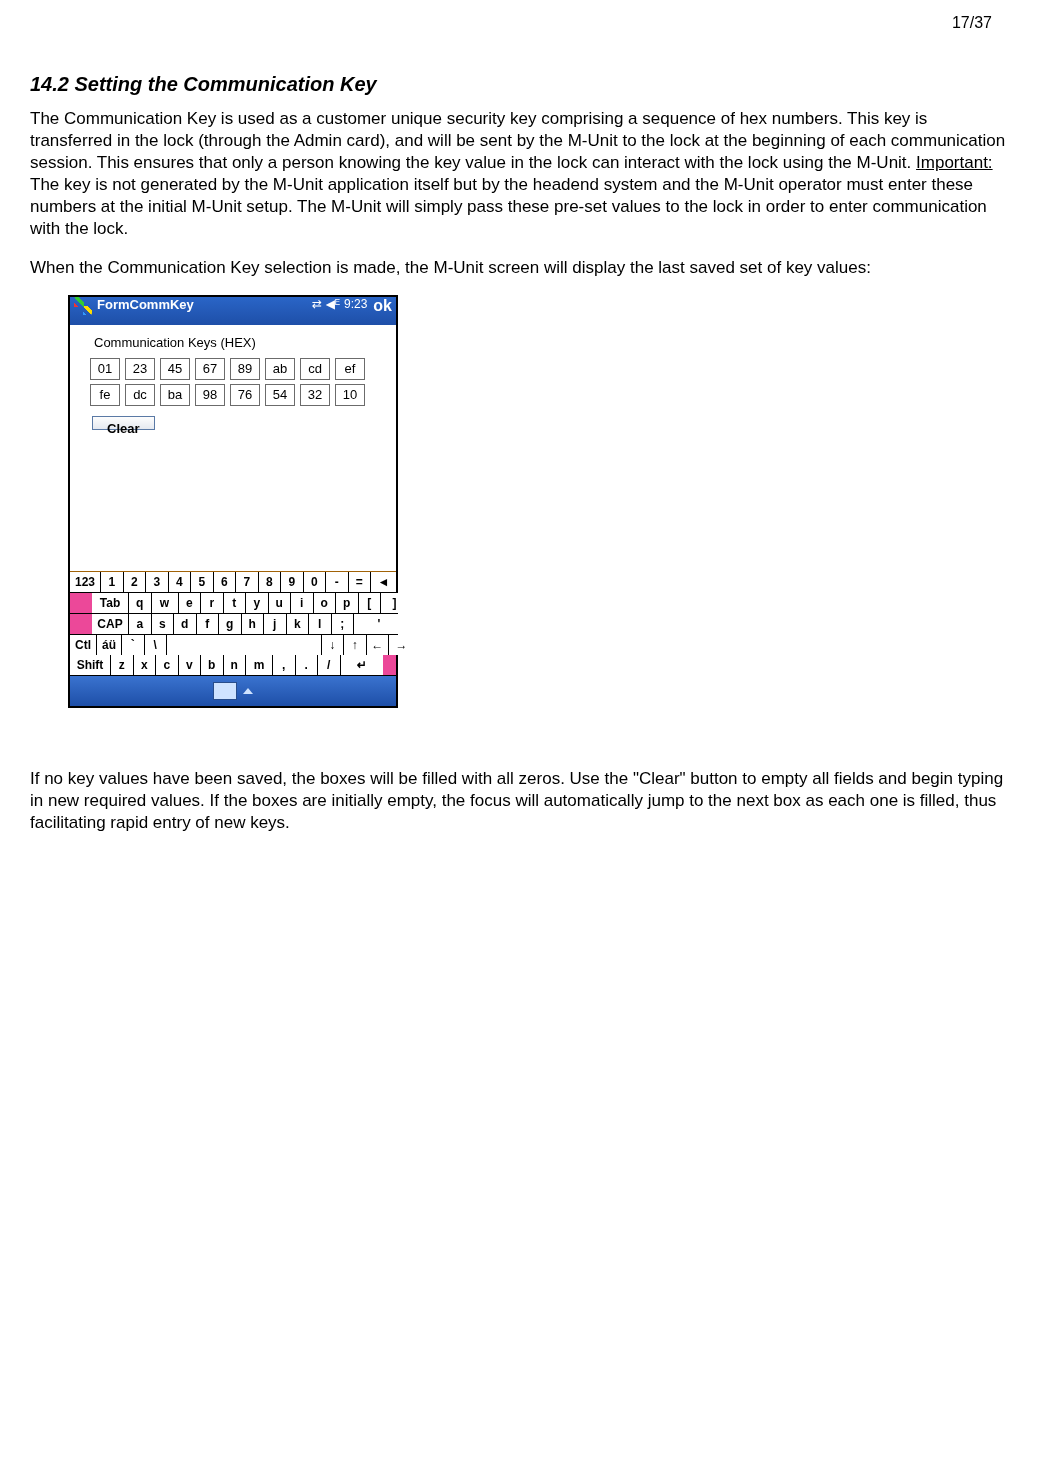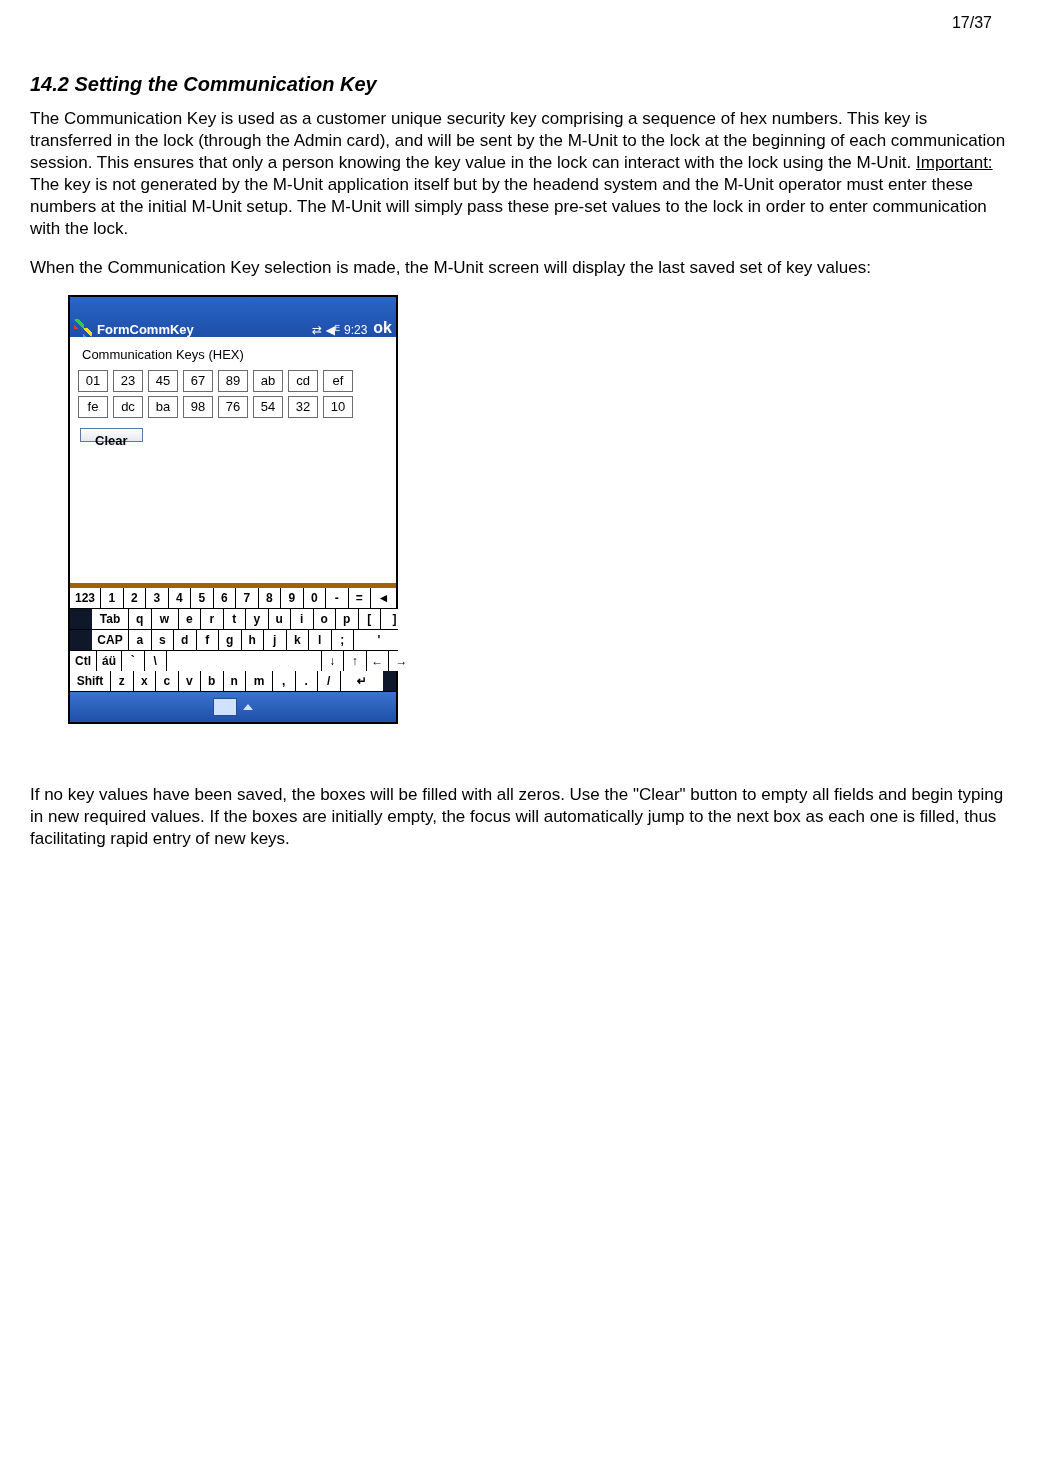--- a/index.html
+++ b/index.html
@@ -39,25 +39,25 @@
   }
 
   
   .device {
     width: 326px;
     border: 2px solid #000;
     background: #fff;
     font-family: Tahoma, Verdana, Arial, sans-serif;
   }
   .titlebar {
-    height: 40px;
+    height: 28px;
     background: linear-gradient(to bottom, #2a65c7, #1e4fa8);
     color: #fff;
     display: flex;
-    align-items: flex-end;
+    align-items: flex-start;
     font-size: 13px;
     font-weight: bold;
   }
   .titlebar .flag {
     width: 18px; height: 18px;
     margin: 0 5px 0 4px;
     background:
       linear-gradient(45deg, #e33 0 25%, transparent 0),
       linear-gradient(45deg, transparent 50%, #3c3 0 75%, transparent 0),
       linear-gradient(45deg, #39f 0 25%, transparent 0),
@@ -72,21 +72,21 @@
   .titlebar .status-icons {
     display: flex; gap: 4px; align-items: center; font-size: 12px; font-weight: normal;
   }
   .titlebar .ok {
     margin: 0 4px 0 6px;
     font-size: 16px; font-weight: bold;
   }
   .device-body {
     height: 246px;
     background: #fff;
-    padding: 8px 4px;
+    padding: 8px 16px;
     box-sizing: border-box;
   }
   .body-label {
     font-size: 13px;
     margin: 2px 0 8px 8px;
     color: #000;
   }
   .hex-grid {
     display: grid;
     grid-template-columns: repeat(8, 30px);
@@ -107,22 +107,22 @@
     border: 1px solid #5a79a5;
     padding: 1px 14px;
     font-size: 13px;
     font-weight: bold;
     background: linear-gradient(to bottom, #fdfdfd, #e5e9f0);
     height: 14px; line-height: 22px;
     box-sizing: border-box;
   }
   
   .osk {
-    border-top: 5px solid #a16207;
-    background: #0f172a;
+    border-top: 1px solid #a16207;
+    background: #ec4899;
   }
   .osk-row {
     display: flex;
     border-bottom: 1px solid #000;
   }
   .key {
     border-right: 1px solid #000;
     height: 20px;
     line-height: 20px;
     font-size: 12px;

